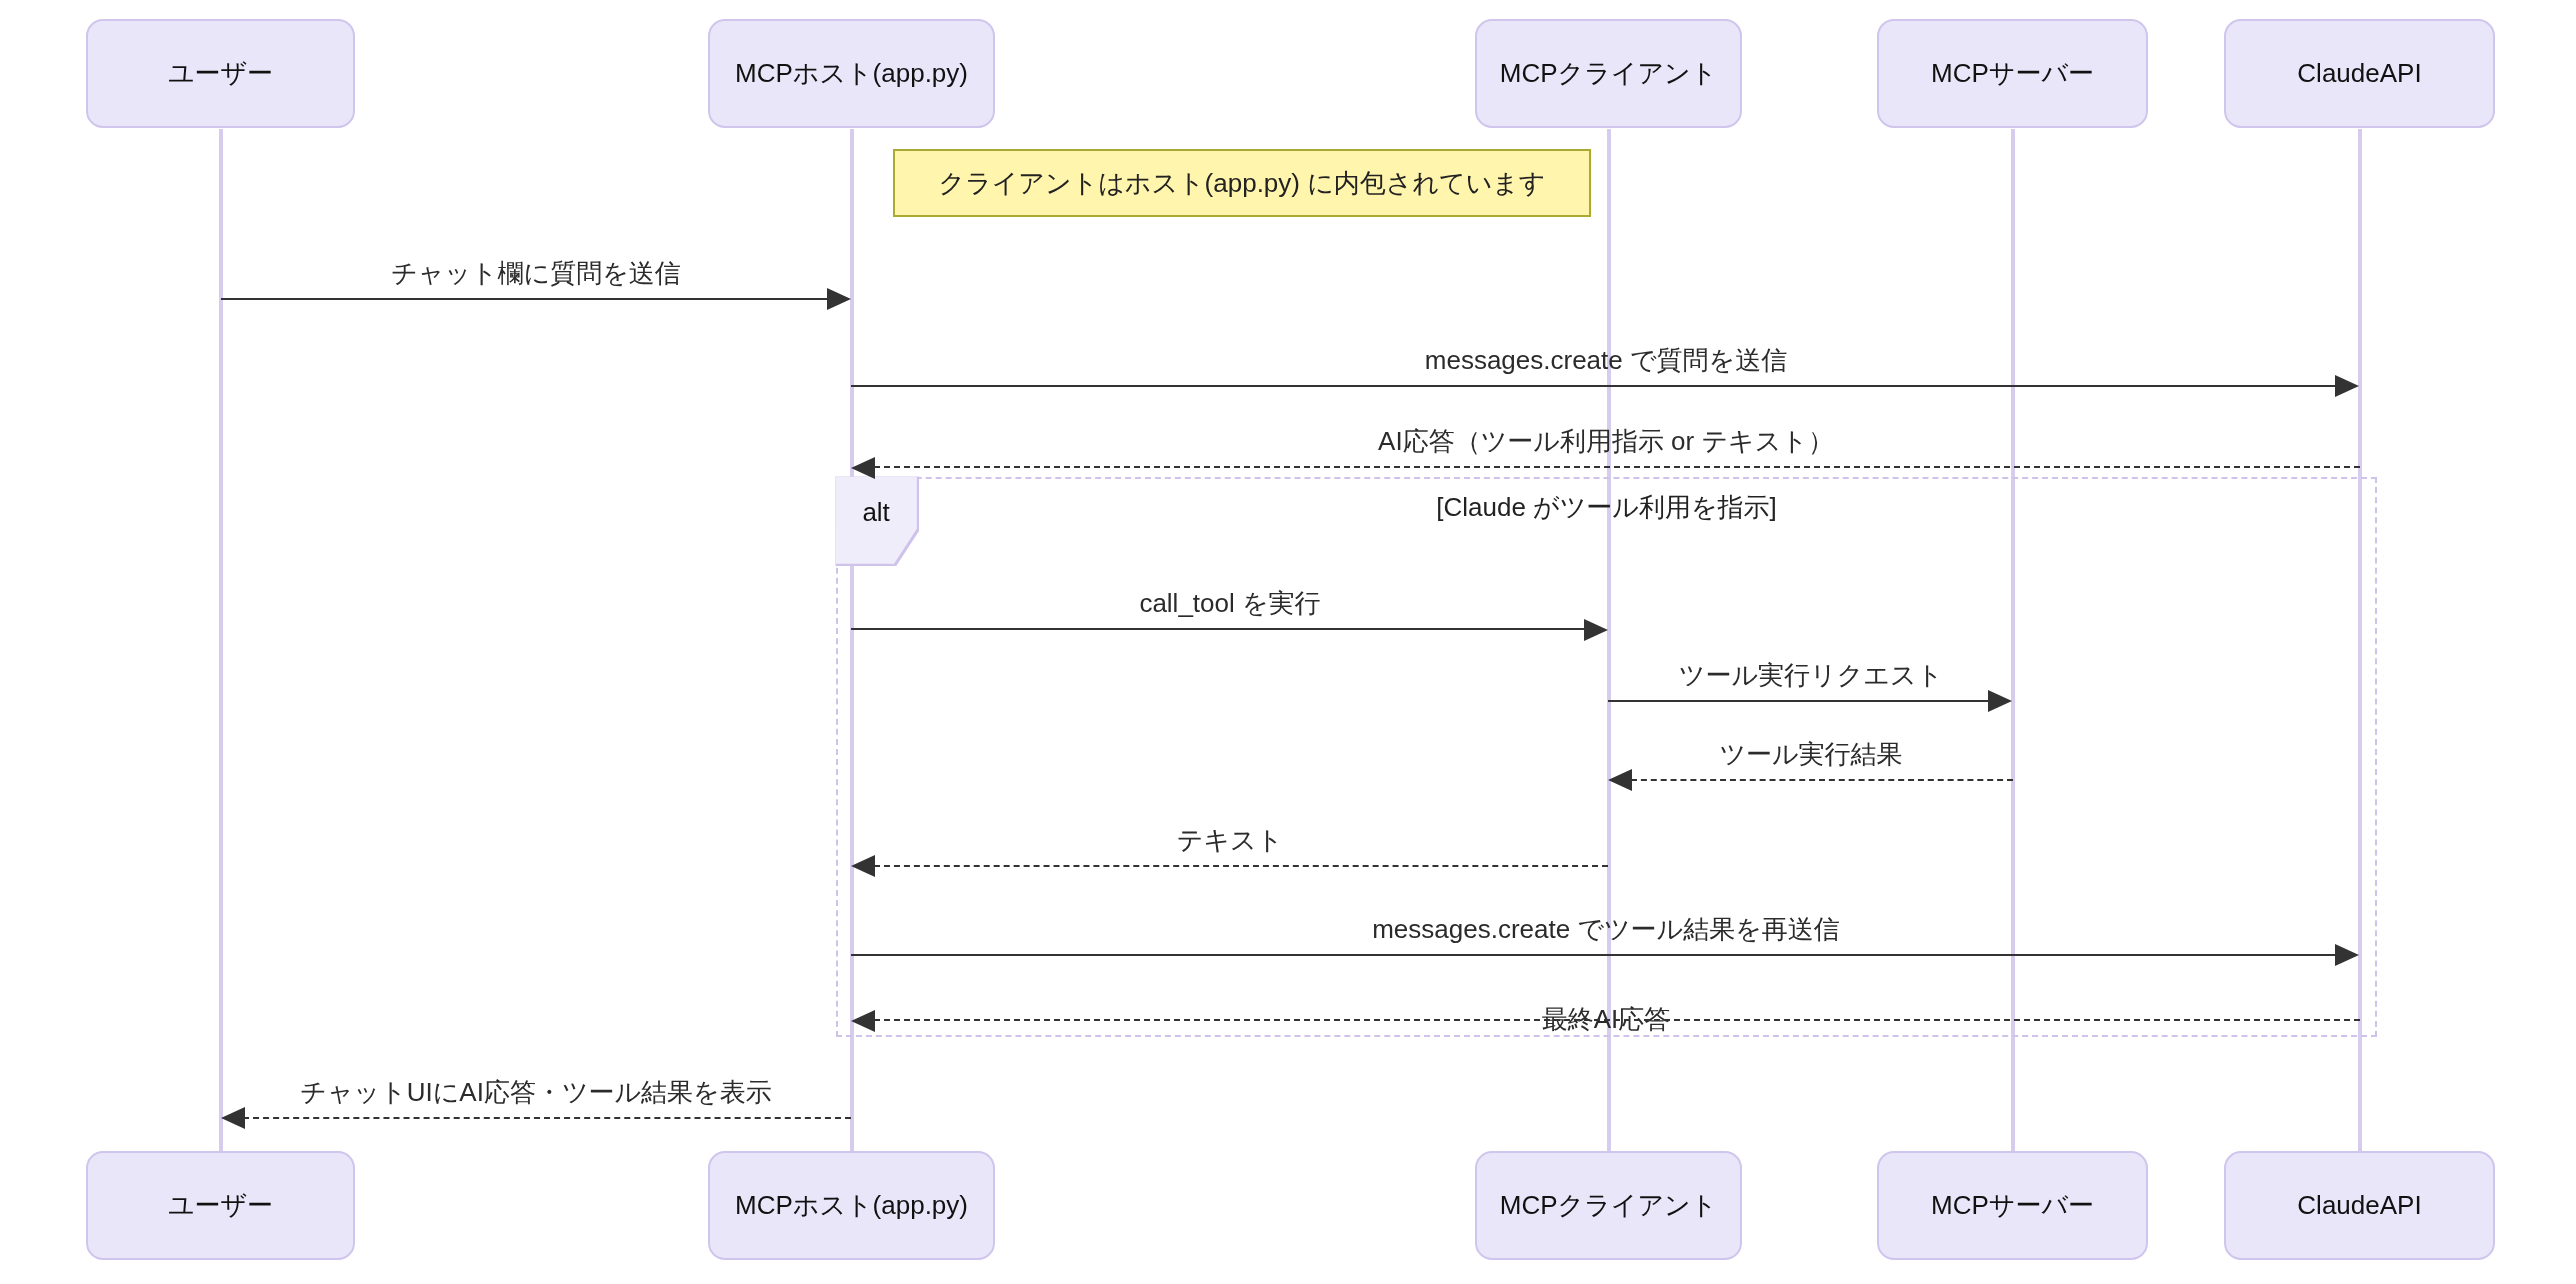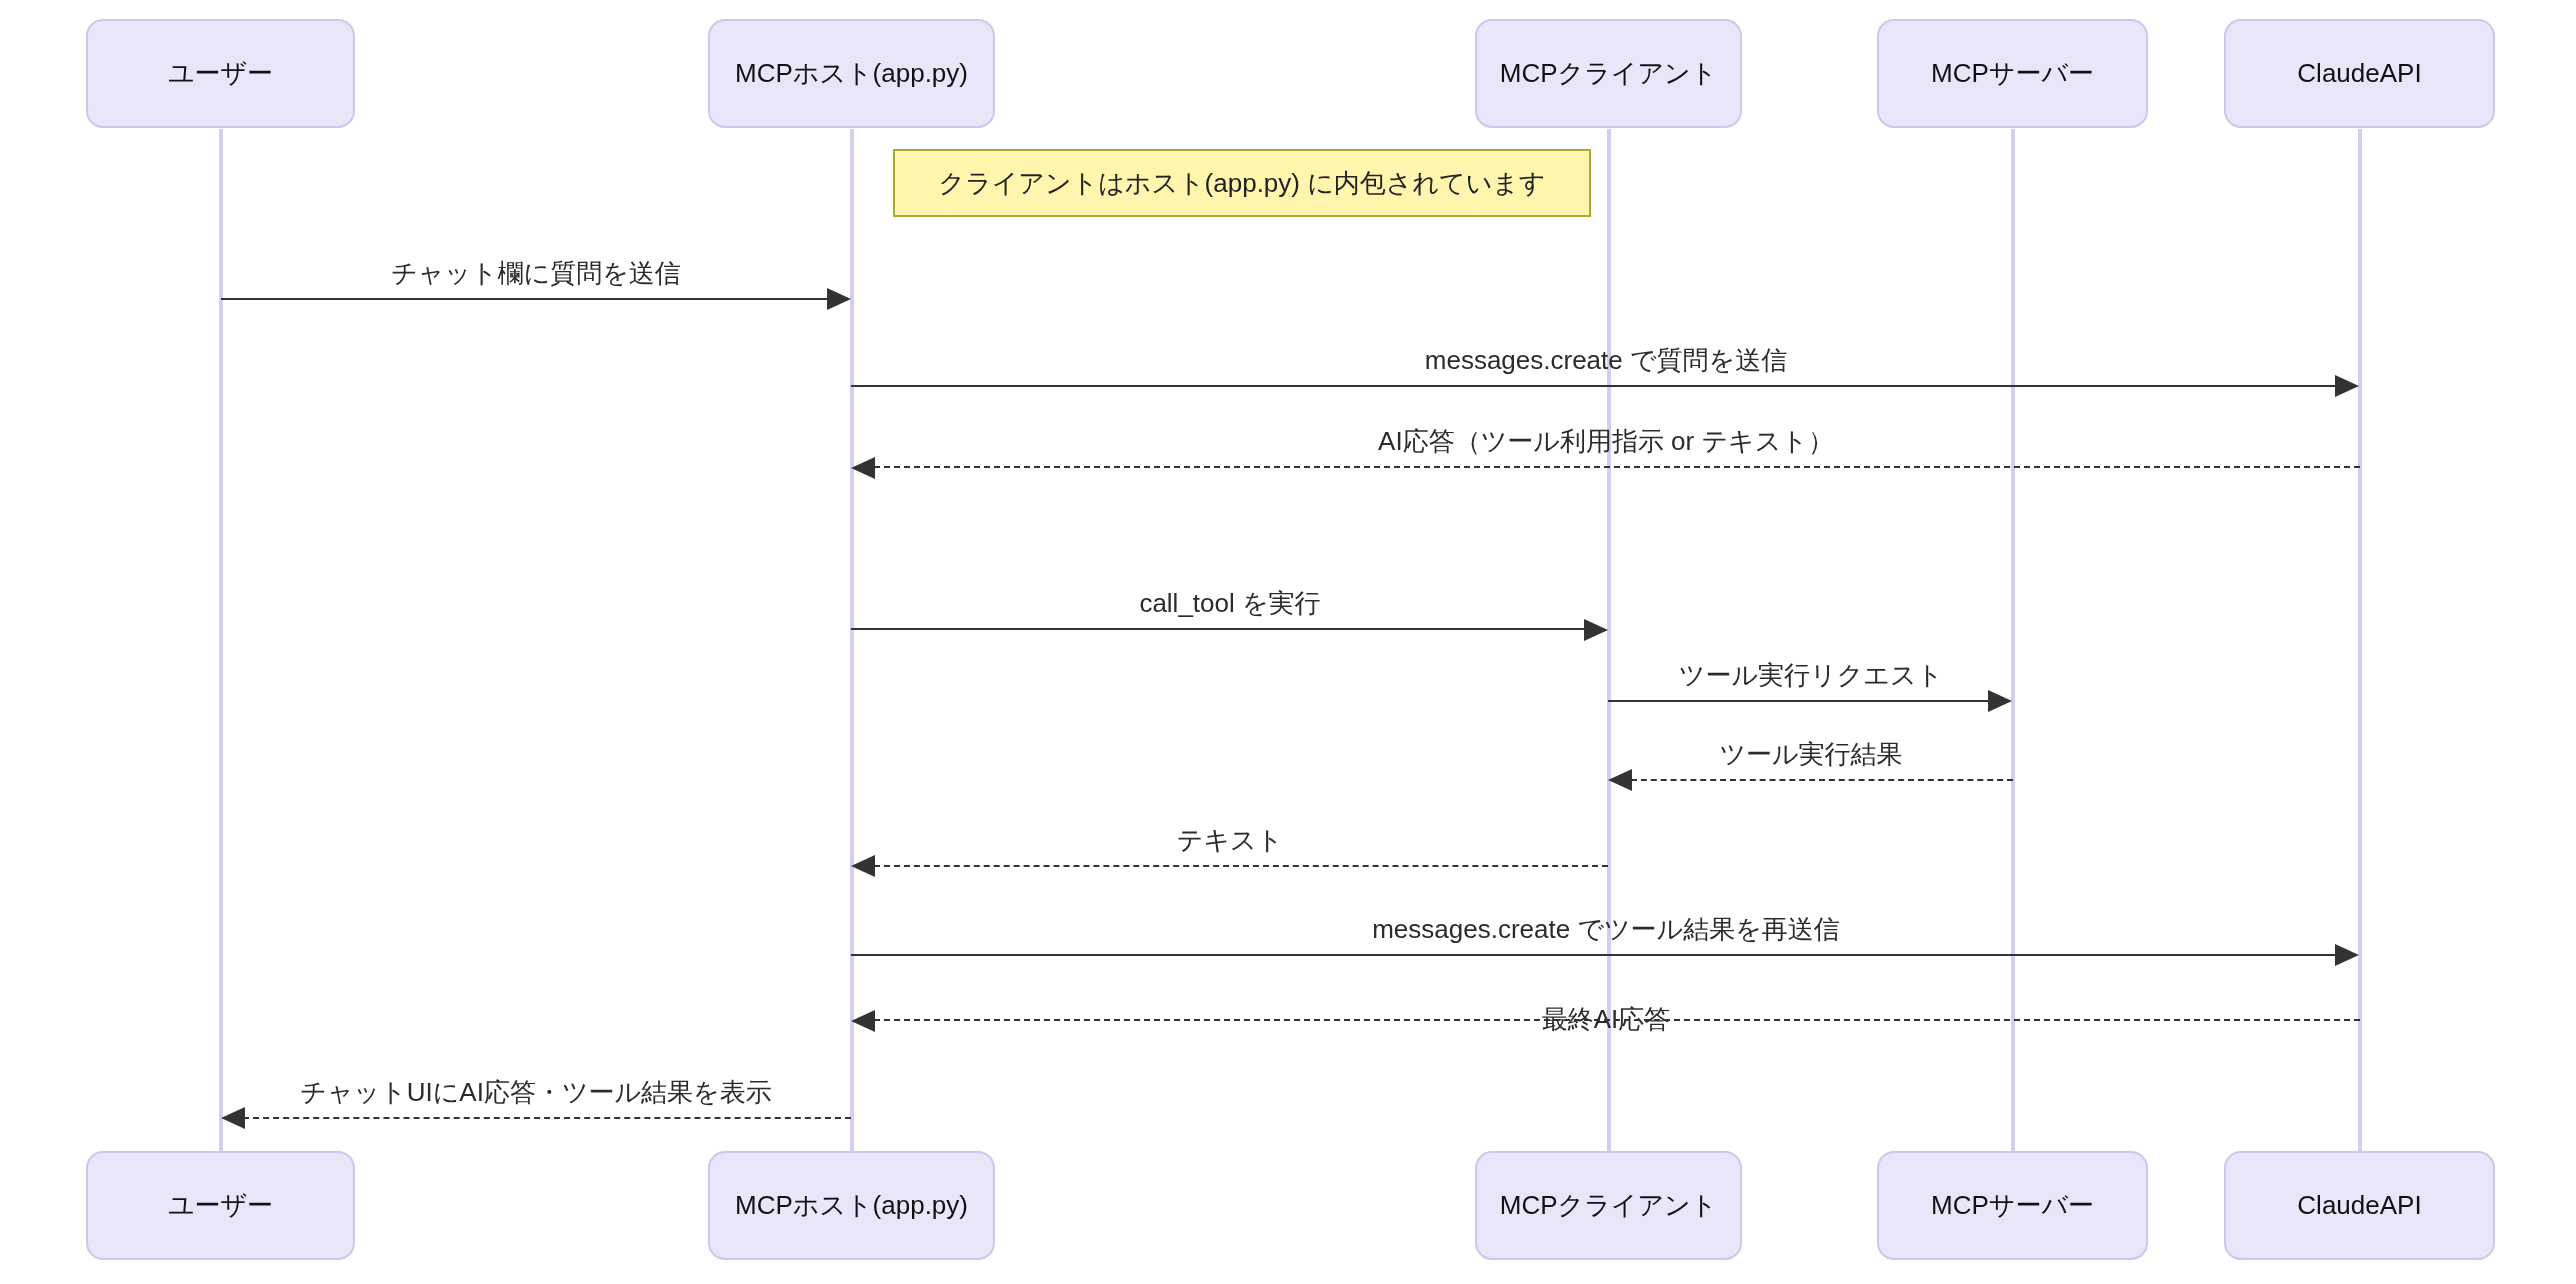--- a/index.html
+++ b/index.html
@@ -58,20 +58,28 @@
 <body>
 
 <div class="canvas">
   <div>
       <div class="lifeline" style="left: 219px; top: 129px; height: 1022px;"></div>
       <div class="lifeline" style="left: 850px; top: 129px; height: 1022px;"></div>
       <div class="lifeline" style="left: 1607px; top: 129px; height: 1022px;"></div>
       <div class="lifeline" style="left: 2011px; top: 129px; height: 1022px;"></div>
       <div class="lifeline" style="left: 2358px; top: 129px; height: 1022px;"></div>
     </div>
+  <div class="alt-frame" style="left: 836px; top: 477px; width: 1541px; height: 560px;">
+    <div class="alt-tab">
+      <div class="alt-tab-inner">
+        <span class="alt-tab-label">alt</span>
+      </div>
+    </div>
+    <div class="alt-condition">[Claude がツール利用を指示]</div>
+  </div>
   <div class="note" style="left: 893px; top: 149px; width: 698px; height: 68px;">クライアントはホスト(app.py) に内包されています</div>
   <div>
       <div class="pbox" style="left: 86px; top: 19px; width: 269px;">
     <span class="plabel">ユーザー</span>
   </div>
       <div class="pbox" style="left: 86px; top: 1151px; width: 269px;">
     <span class="plabel">ユーザー</span>
   </div>
       <div class="pbox" style="left: 708px; top: 19px; width: 287px;">
     <span class="plabel">MCPホスト(app.py)</span>

